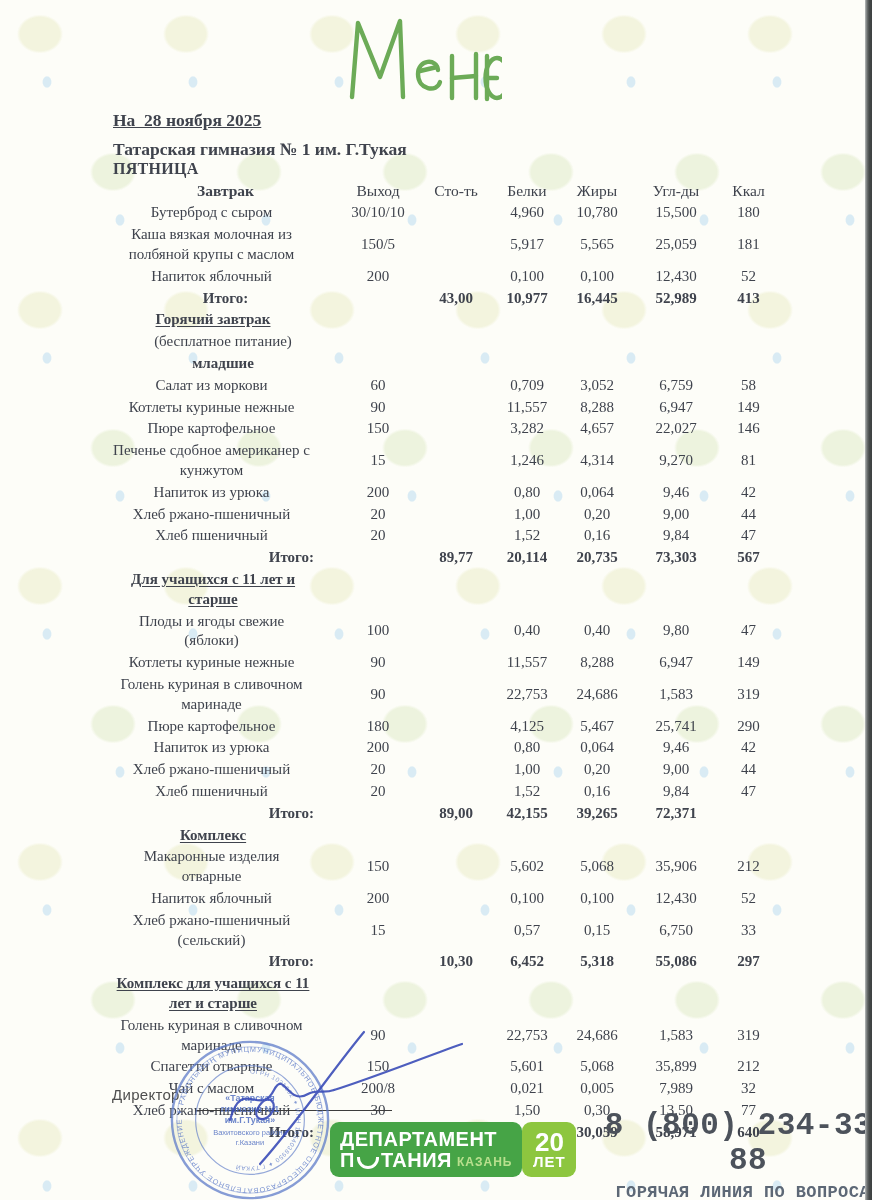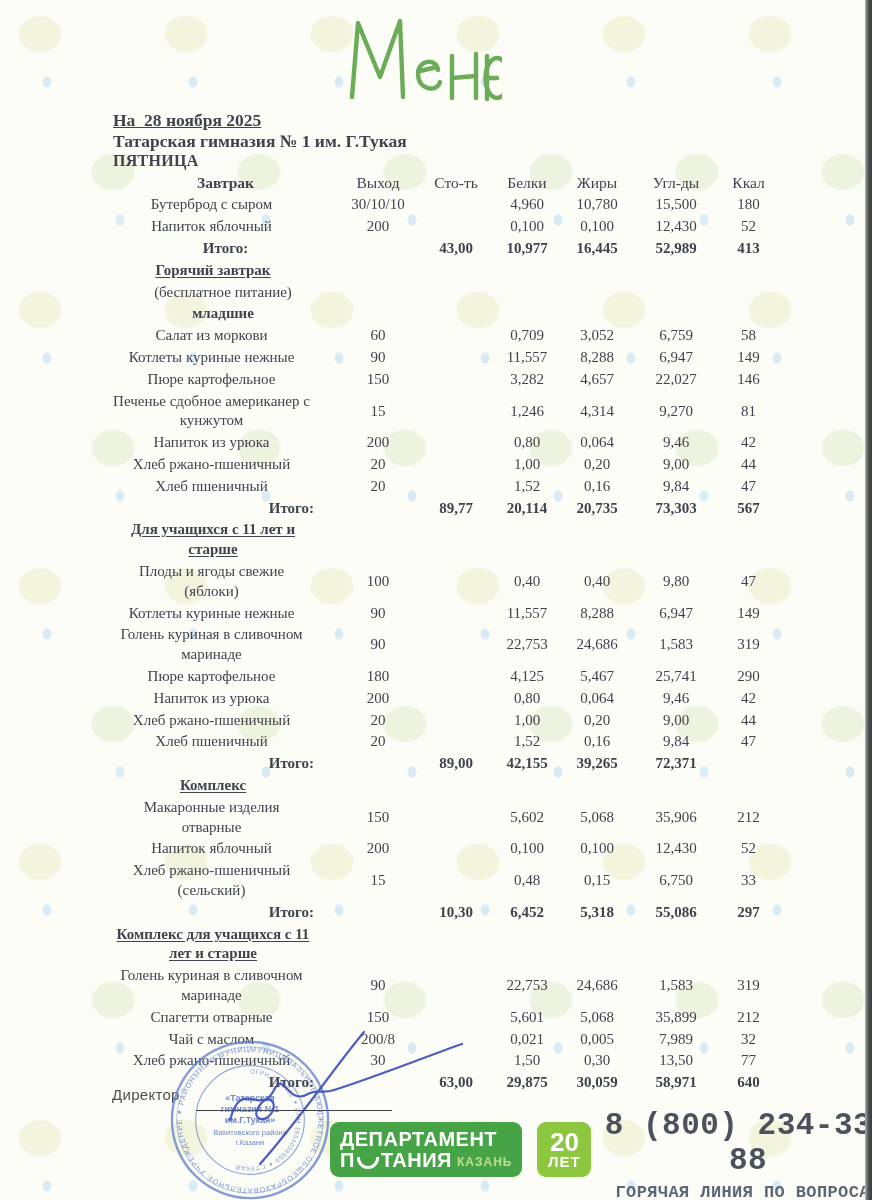--- a/index.html
+++ b/index.html
@@ -15,21 +15,21 @@
     font-family:"Liberation Serif", serif;
     color:#3f434d;
   }
   .scan-edge{position:absolute;right:0;top:0;width:7px;height:100%;
     background:linear-gradient(to right,#b9bdbd 0%, #6e7272 30%, #464a4a 60%, #3c4040 100%);}
 
   .title-svg{position:absolute;left:342px;top:16px;}
 
   .content{position:absolute;left:113px;top:110px;width:666px;}
   .date-line{font-weight:bold;font-size:17.5px;white-space:pre-wrap;text-decoration:underline;}
-  .school-line{font-weight:bold;font-size:17.5px;margin-top:0;}
+  .school-line{font-weight:bold;font-size:17.5px;margin-top:8px;}
   .day-line{font-weight:bold;font-size:16px;letter-spacing:.3px;}
 
   table.menu{border-collapse:collapse;table-layout:fixed;width:666px;margin-top:2px;}
   table.menu td,table.menu th{padding:1px 0;font-size:15px;line-height:1.32;vertical-align:middle;
     font-weight:normal;text-align:center;}
   td.name,th.name{text-align:left;}
   td.name .nm{width:197px;}
   tr.head th{font-size:15.5px;}
   tr.head th.name{font-weight:bold;}
   tr.total td{font-weight:bold;}
@@ -37,21 +37,21 @@
   .h-bu{font-weight:bold;text-decoration:underline;text-underline-offset:2px;width:200px;}
   .h-b{font-weight:bold;width:220px;}
   .h-plain{width:220px;}
 
   .director{position:absolute;left:112px;top:1086px;font-family:"Liberation Sans",sans-serif;
     font-size:15px;color:#4e4e4e;letter-spacing:.3px;}
   .sig-line{position:absolute;left:196px;top:1090px;width:196px;border-bottom:1.6px solid #3d3d3d;height:20px;}
   .stamp{position:absolute;left:166px;top:1036px;opacity:.92;}
   .signature{position:absolute;left:212px;top:1028px;}
 
-  .logo-wrap{position:absolute;left:330px;top:1122px;display:flex;gap:15px;
+  .logo-wrap{position:absolute;left:330px;top:1122px;display:flex;gap:0;
     font-family:"Liberation Sans",sans-serif;}
   .logo-main{background:#46a446;color:#fff;border-radius:9px;padding:7px 10px 6px 10px;
     font-weight:bold;line-height:1.05;}
   .logo-l1{font-size:20px;letter-spacing:.5px;}
   .logo-l2{font-size:20px;letter-spacing:.5px;display:flex;align-items:flex-end;}
   .smile{display:inline-block;width:16px;height:9px;border:3.5px solid #fff;border-top:none;
     border-radius:0 0 14px 14px;margin:0 2px 2px 2px;}
   .logo-city{font-size:12px;color:#b9e08e;margin-left:5px;letter-spacing:1px;align-self:flex-end;padding-bottom:2px;}
   .logo-badge{background:#8dc63f;color:#fff;border-radius:9px;width:54px;display:flex;flex-direction:column;
     align-items:center;justify-content:center;font-weight:bold;line-height:.95;}
@@ -113,20 +113,31 @@
             </td>
             <td>30/10/10</td>
             <td></td>
             <td>4,960</td>
             <td>10,780</td>
             <td>15,500</td>
             <td>180</td>
           </tr>
           <tr>
             <td class="name">
+              <div class="nm">Каша вязкая молочная из полбяной крупы с маслом</div>
+            </td>
+            <td>150/5</td>
+            <td></td>
+            <td>5,917</td>
+            <td>5,565</td>
+            <td>25,059</td>
+            <td>181</td>
+          </tr>
+          <tr>
+            <td class="name">
               <div class="nm">Напиток яблочный</div>
             </td>
             <td>200</td>
             <td></td>
             <td>0,100</td>
             <td>0,100</td>
             <td>12,430</td>
             <td>52</td>
           </tr>
           <tr class="total">
@@ -356,21 +367,21 @@
             <td>0,100</td>
             <td>12,430</td>
             <td>52</td>
           </tr>
           <tr>
             <td class="name">
               <div class="nm">Хлеб ржано-пшеничный (сельский)</div>
             </td>
             <td>15</td>
             <td></td>
-            <td>0,48</td>
+            <td>0,57</td>
             <td>0,15</td>
             <td>6,750</td>
             <td>33</td>
           </tr>
           <tr class="total">
             <td class="name indent">Итого:</td>
             <td></td>
             <td>10,30</td>
             <td>6,452</td>
             <td>5,318</td>

